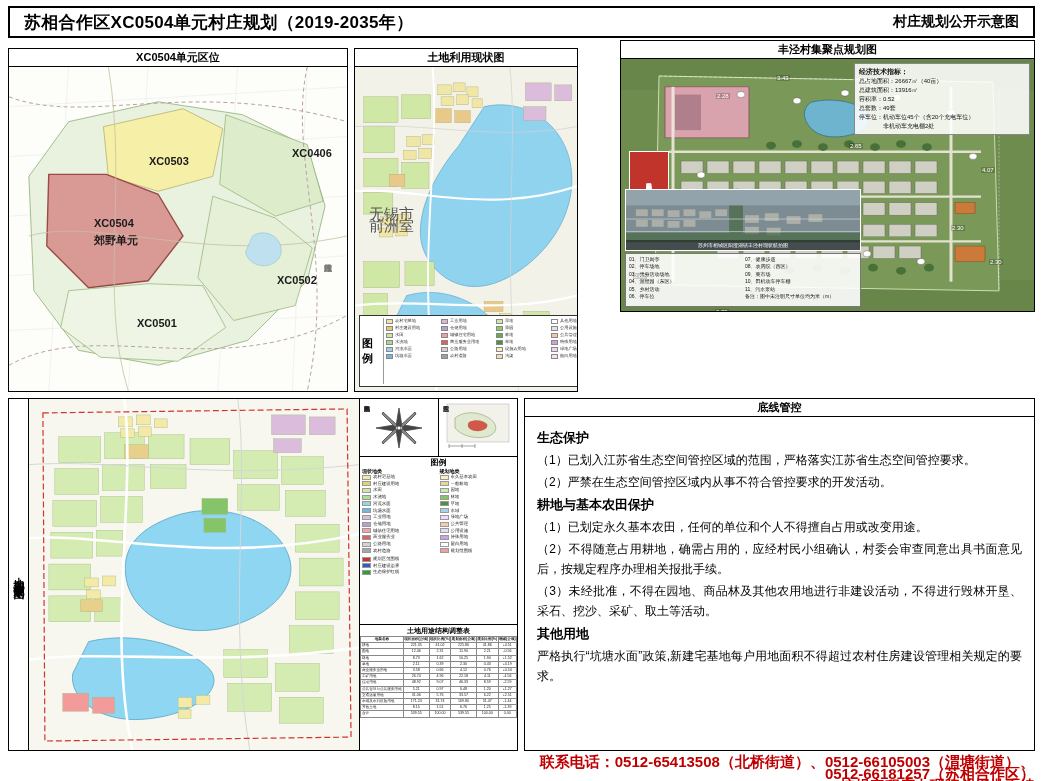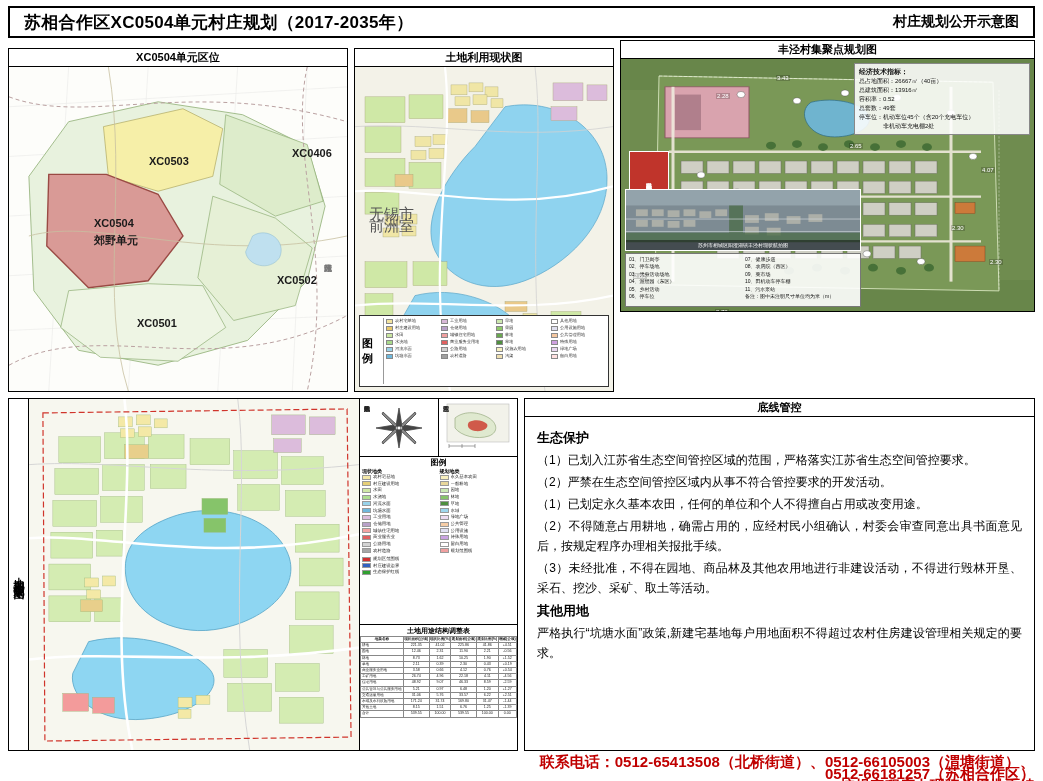--- a/index.html
+++ b/index.html
@@ -74,21 +74,21 @@
     position: absolute;
     font-size: 11px;
     font-weight: bold;
     color: #1a1a1a;
     white-space: nowrap;
   }
   .lbl.small { font-size: 15px; font-weight: normal; color:#555; }
   .lbl.vert { writing-mode: vertical-rl; font-size: 8px; color:#777; font-weight:normal;}
 
   
-  #panel-landuse { left: 354px; top: 48px; width: 260px; height: 344px; }
+  #panel-landuse { left: 354px; top: 48px; width: 224px; height: 344px; }
   #panel-landuse .panel-body { background: #f7f7f2; }
   .legend-box {
     position: absolute;
     left: 4px; bottom: 4px;
     width: 250px; height: 72px;
     border: 1px solid #333;
     background: #fff;
     display: flex;
     font-size: 5px;
     padding: 2px;
@@ -262,21 +262,21 @@
     line-height: 12px;
     font-weight: bold;
   }
 </style>
 </head>
 <body>
 
 <div id="page">
 
   <div class="header">
-    <div class="title">苏相合作区XC0504单元村庄规划（2017-2035年）</div>
+    <div class="title">苏相合作区XC0504单元村庄规划（2019-2035年）</div>
     <div class="subtitle">村庄规划公开示意图</div>
   </div>
 
   <div class="panel" id="panel-location">
     <div class="panel-title">XC0504单元区位</div>
     <div class="panel-body">
       <svg class="loc-map" viewBox="0 0 340 326" preserveAspectRatio="none">
         <rect x="0" y="0" width="340" height="326" fill="#fdfdfa"></rect>
 
         <g opacity="0.5" stroke="#cfcfcf" stroke-width="0.5" fill="none">
@@ -1088,20 +1088,21 @@
       </div>
     </div>
   </div>
 
   <div class="panel" id="panel-text">
     <div class="panel-title">底线管控</div>
     <div class="panel-body" id="text-body">
         <div class="sec-h">生态保护</div>
         <div class="sec-p">（1）已划入江苏省生态空间管控区域的范围，严格落实江苏省生态空间管控要求。</div>
         <div class="sec-p">（2）严禁在生态空间管控区域内从事不符合管控要求的开发活动。</div>
+        <div class="sec-h">耕地与基本农田保护</div>
         <div class="sec-p">（1）已划定永久基本农田，任何的单位和个人不得擅自占用或改变用途。</div>
         <div class="sec-p">（2）不得随意占用耕地，确需占用的，应经村民小组确认，村委会审查同意出具书面意见后，按规定程序办理相关报批手续。</div>
         <div class="sec-p">（3）未经批准，不得在园地、商品林及其他农用地进行非建设活动，不得进行毁林开垦、采石、挖沙、采矿、取土等活动。</div>
         <div class="sec-h">其他用地</div>
         <div class="sec-p">严格执行“坑塘水面”政策,新建宅基地每户用地面积不得超过农村住房建设管理相关规定的要求。</div>
       </div>
   </div>
 
   <div class="footer">
     <div>联系电话：0512-65413508（北桥街道）、0512-66105003（渭塘街道）、0512-66181257（苏相合作区）</div>

